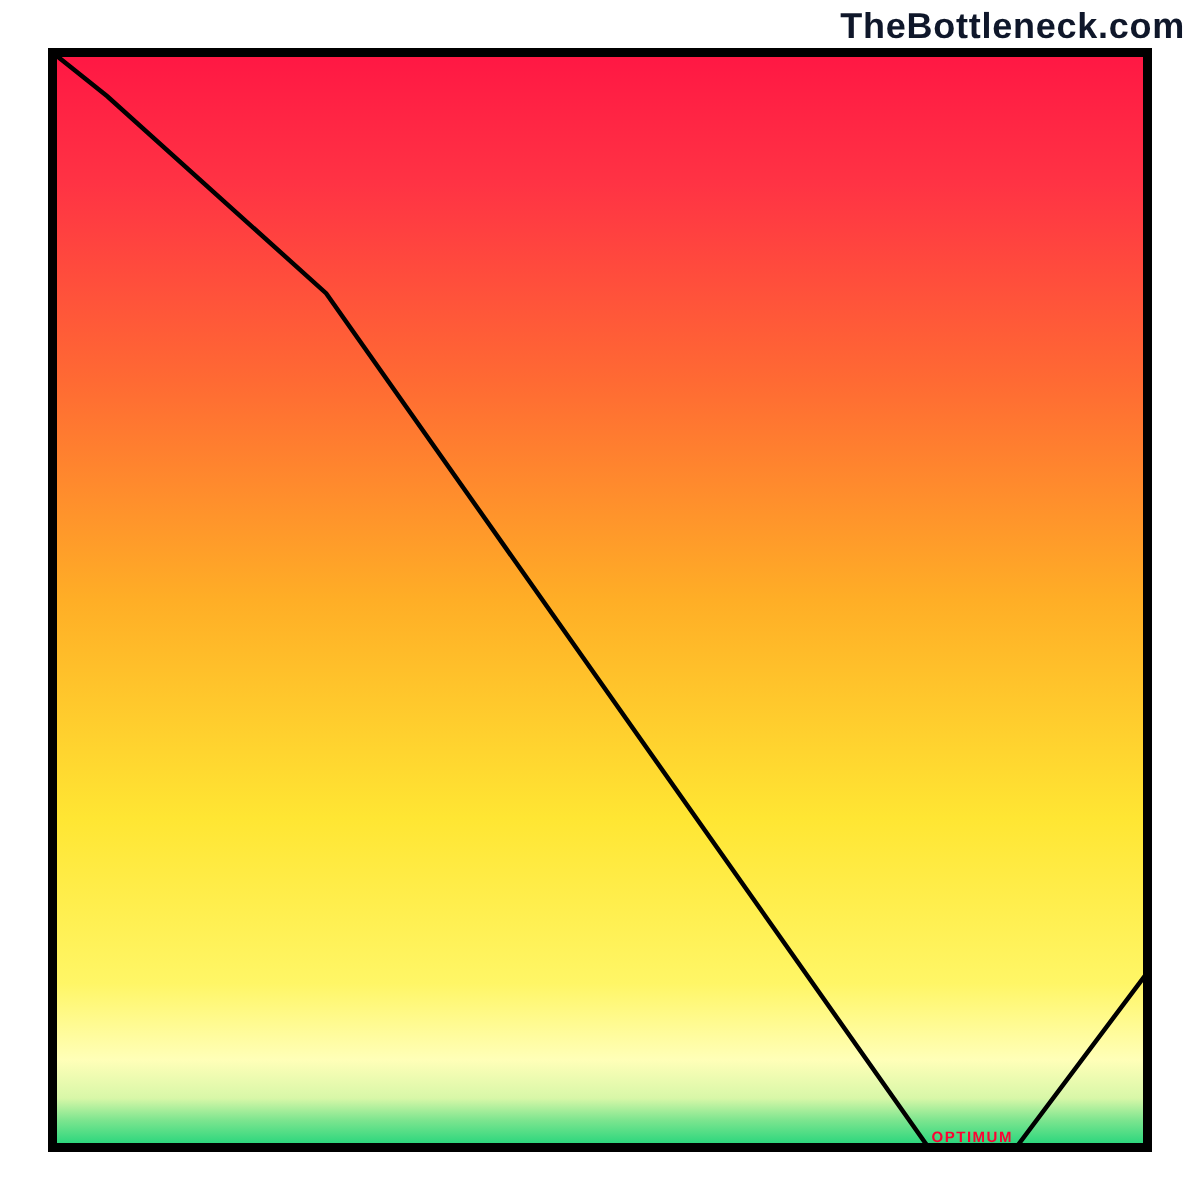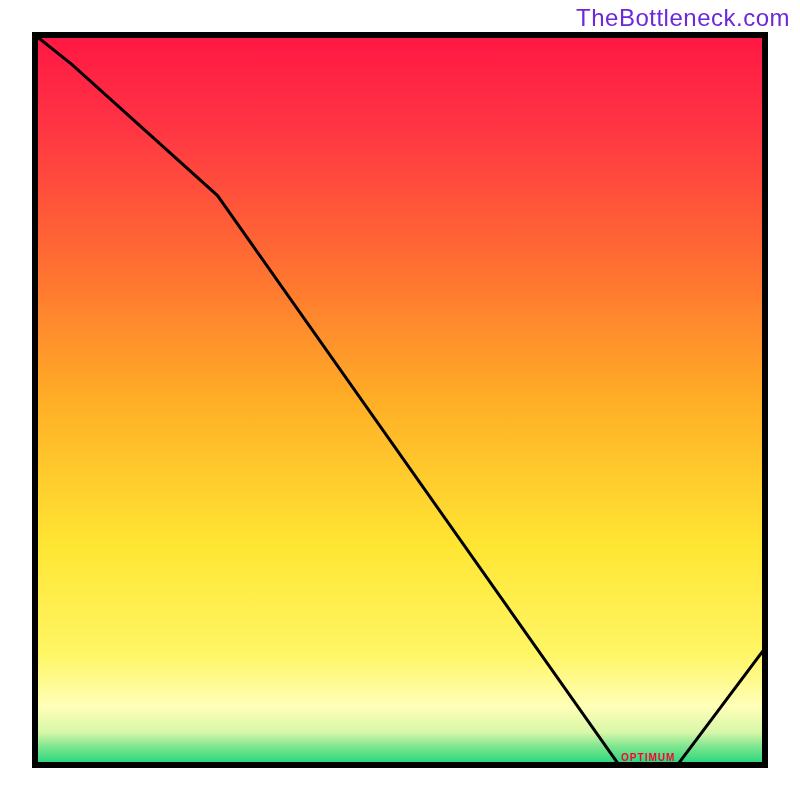--- a/index.html
+++ b/index.html
@@ -13,22 +13,22 @@
   .wrap {
     position: relative;
     width: 800px;
     height: 800px;
   }
   .watermark {
     position: absolute;
     top: 4px;
     right: 10px;
     font-size: 24px;
-    font-weight: normal;
-    color: #6d28d9;
+    font-weight: bold;
+    color: #0f172a;
     letter-spacing: 0.5px;
     user-select: none;
   }
   svg {
     display: block;
   }
 </style>
 </head>
 <body>
 

